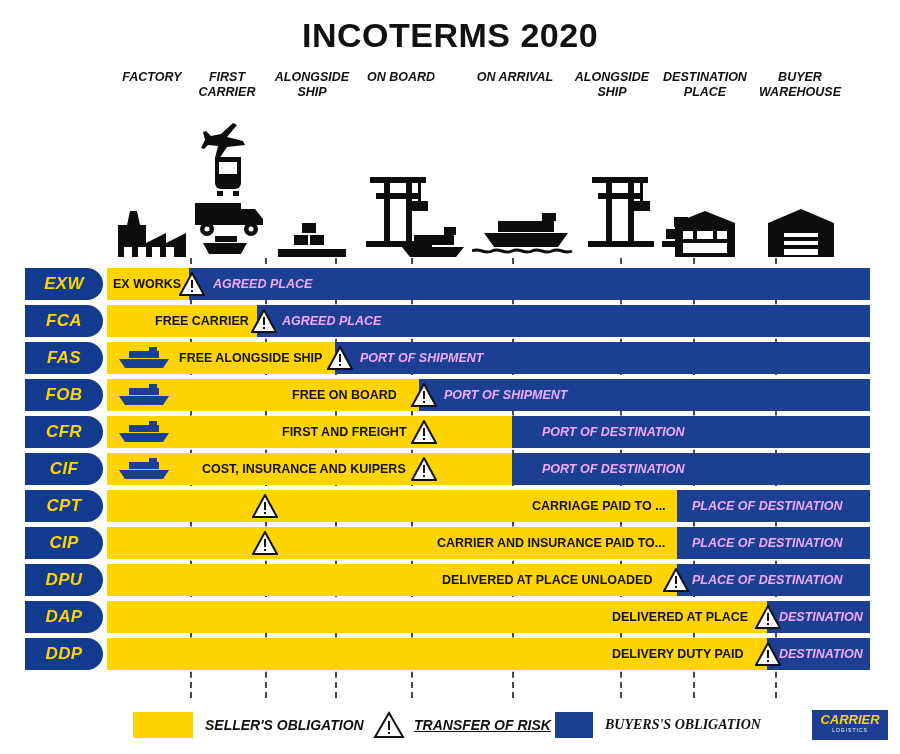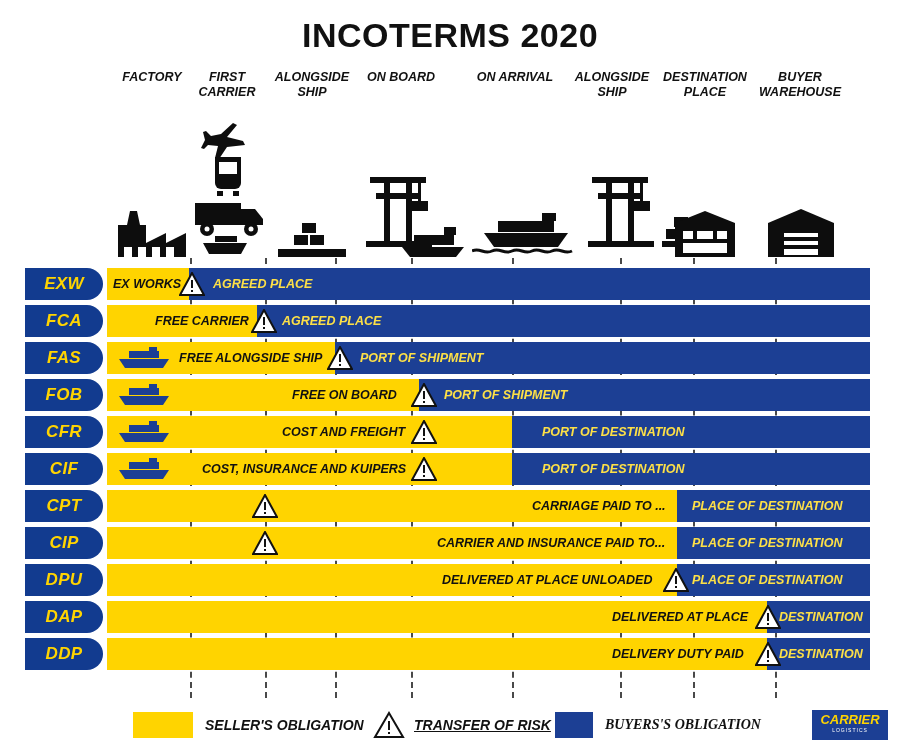--- a/index.html
+++ b/index.html
@@ -114,35 +114,34 @@
     height: 32px;
     background: #ffd400;
   }
   .bar .seller-label {
     position: absolute;
     top: 0;
     height: 32px;
     display: flex;
     align-items: center;
     font-size: 12.5px;
-    font-style: italic;
     font-weight: bold;
     color: #111111;
     white-space: nowrap;
   }
   .bar .buyer-label {
     position: absolute;
     top: 0;
     height: 32px;
     display: flex;
     align-items: center;
     font-size: 12.5px;
     font-style: italic;
     font-weight: bold;
-    color: #fde047;
+    color: #f0abfc;
     white-space: nowrap;
   }
   .ship-mini {
     position: absolute;
     top: 5px;
     left: 8px;
     color: #1c3f94;
   }
 
   
@@ -458,21 +457,21 @@
       <div class="badge">CFR</div>
       <div class="bar">
         <div class="yellow" style="width:405px;"></div>
         <div class="ship-mini">
           <svg width="58" height="22" viewBox="0 0 58 22">
               <path fill="#1c3f94" d="M4 12h50l-6 9H10z"></path>
               <rect x="14" y="4" width="30" height="7" fill="#1c3f94"></rect>
               <rect x="34" y="0" width="8" height="4" fill="#1c3f94"></rect>
             </svg>
         </div>
-        <div class="seller-label" style="left:175px;">COST AND FREIGHT</div>
+        <div class="seller-label" style="left:175px;">FIRST AND FREIGHT</div>
         <div class="buyer-label" style="left:435px;">PORT OF DESTINATION</div>
       </div>
       <div class="risk" style="left:411px;top:4px;">
         <svg width="26" height="24" viewBox="0 0 26 24">
             <path d="M13 1L25 23H1z" fill="#ffffff" stroke="#111111" stroke-width="2"></path>
             <rect x="12" y="8" width="2" height="8" fill="#111111"></rect>
             <rect x="12" y="18" width="2" height="2" fill="#111111"></rect>
           </svg>
       </div>
     </div>

